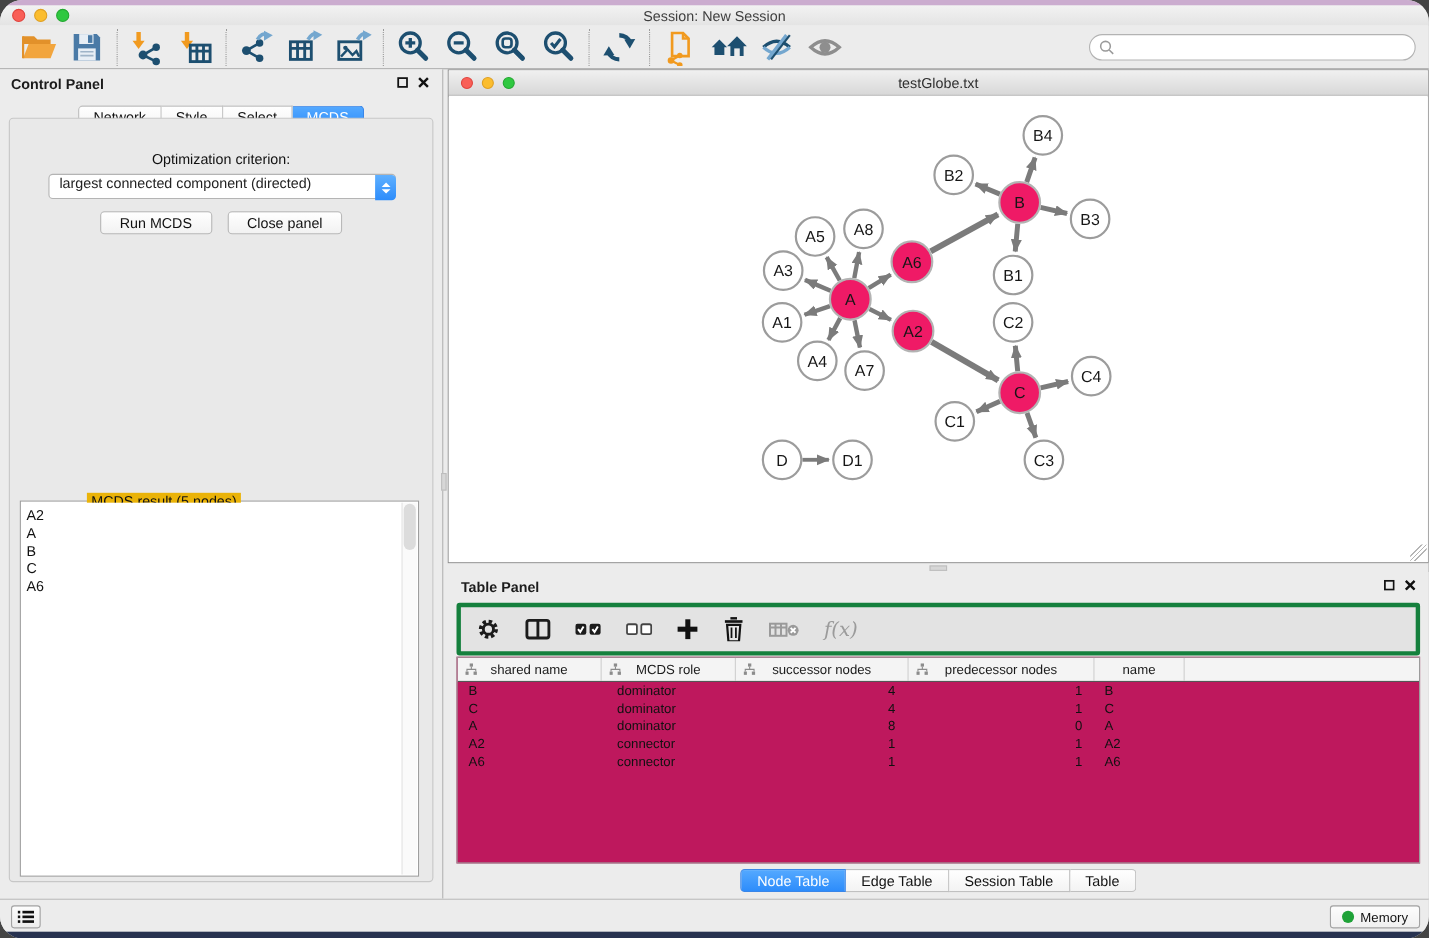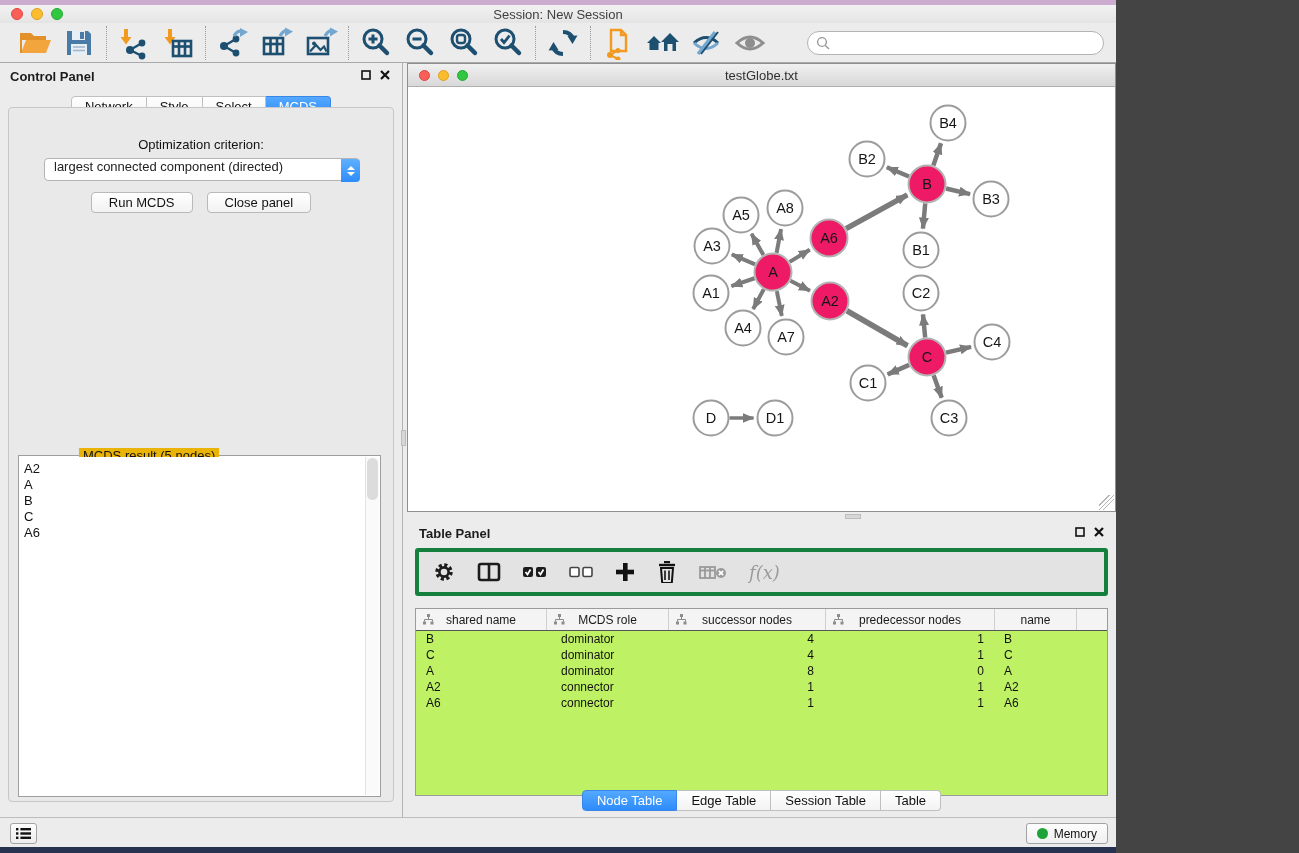--- a/index.html
+++ b/index.html
@@ -1,18 +1,18 @@
 <!DOCTYPE html>
 <html><head>
 <meta charset="utf-8">
 <style>
   * { margin:0; padding:0; box-sizing:border-box; }
   html,body { background:#444; }
-  .screen { position:relative; width:1116px; height:853px; background:#ececec;
-            font-family:"Liberation Sans", sans-serif; overflow:hidden; color:#222; }
+  .screen { position:relative; width:1299px; height:853px; background:#ececec;
+            font-family:"Liberation Sans", sans-serif; overflow:hidden; color:#222;border-radius:20px; }
 
   
   .wp-top { position:absolute; top:0; left:0; right:0; height:5px; background:#cbaccf; }
   .wp-bottom { position:absolute; left:0; right:0; top:847px; height:6px; background:#273250; }
 
   
   .titlebar { position:absolute; top:5px; left:0; right:0; height:18px;
               background:linear-gradient(#f2f2f2,#e4e4e4); display:flex; align-items:center; }
   .tl-group { display:flex; gap:8px; margin-left:11px; }
   .tl { width:12px; height:12px; border-radius:50%; display:inline-block; }
@@ -83,22 +83,22 @@
                linear-gradient(135deg, transparent 0 7px, #b5b5b5 7px 8px, transparent 8px 10px, #b5b5b5 10px 11px, transparent 11px 13px, #b5b5b5 13px 14px, transparent 14px); }
   .grip-v { position:absolute; left:401px; top:430px; width:5px; height:16px; background:#d7d7d7; border:1px solid #bdbdbd; }
   .grip-h { position:absolute; left:845px; top:514px; width:16px; height:5px; background:#d7d7d7; border:1px solid #bdbdbd; }
 
   
   .table-panel { position:absolute; left:407px; top:520px; right:0; height:297px; background:#ececec; }
   .tp-toolbar { position:absolute; top:28px; left:8px; right:8px; height:48px; background:#e3e3e3;
                 border:4px solid #15803d; border-radius:3px; display:flex; align-items:center; gap:22px; padding-left:14px; }
   .tp-btn { border:none; background:transparent; display:flex; align-items:center; cursor:default; }
   .fx-label { font-family:"DejaVu Serif", serif; font-style:italic; font-size:18px; color:#9b9b9b; }
-  .tp-table { position:absolute; top:77px; left:8px; right:8px; height:188px; background:#bef264;
-              border:1px solid #9b9b9b; overflow:hidden;margin-top:11px; }
+  .tp-table { position:absolute; top:77px; left:8px; right:8px; height:188px; background:#be185d;
+              border:1px solid #9b9b9b; overflow:hidden; }
   .tp-head { display:grid; grid-template-columns:131px 122px 157px 169px 82px 1fr; height:22px;
              background:#f4f4f4; border-bottom:1px solid #555; }
   .tp-head .hcell { position:relative; display:flex; align-items:center; justify-content:center;
                     font-size:12px; color:#1a1a1a; border-right:1px solid #cfcfcf; }
   .tp-head .hcell:last-child { border-right:none; }
   .tp-head .hcell svg { position:absolute; left:7px; top:5px; }
   .tp-body { font-size:12px; color:#111; }
   .tp-row { display:grid; grid-template-columns:131px 122px 157px 169px 82px 1fr; height:16px; align-items:center; }
   .tp-row span:nth-child(1) { padding-left:10px; }
   .tp-row span:nth-child(2) { padding-left:14px; }

